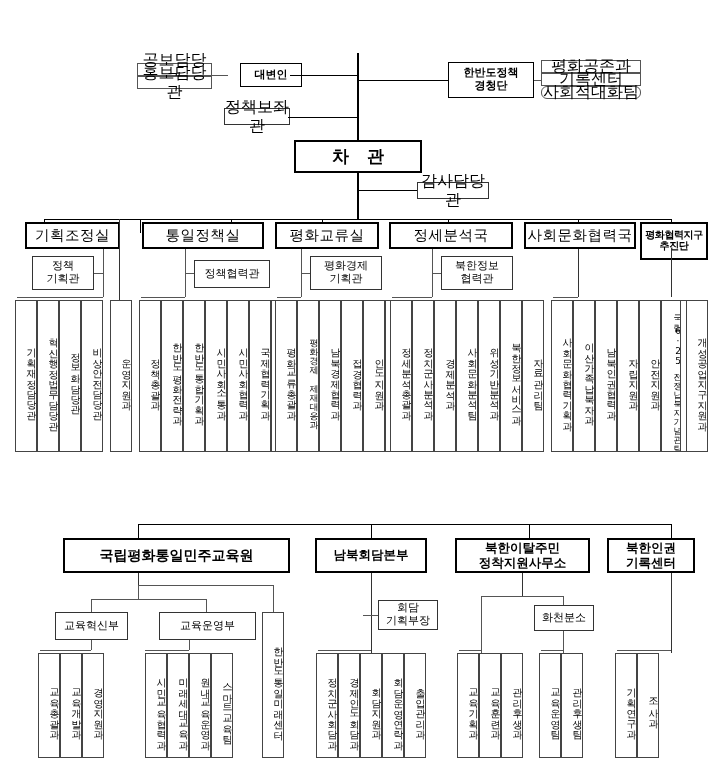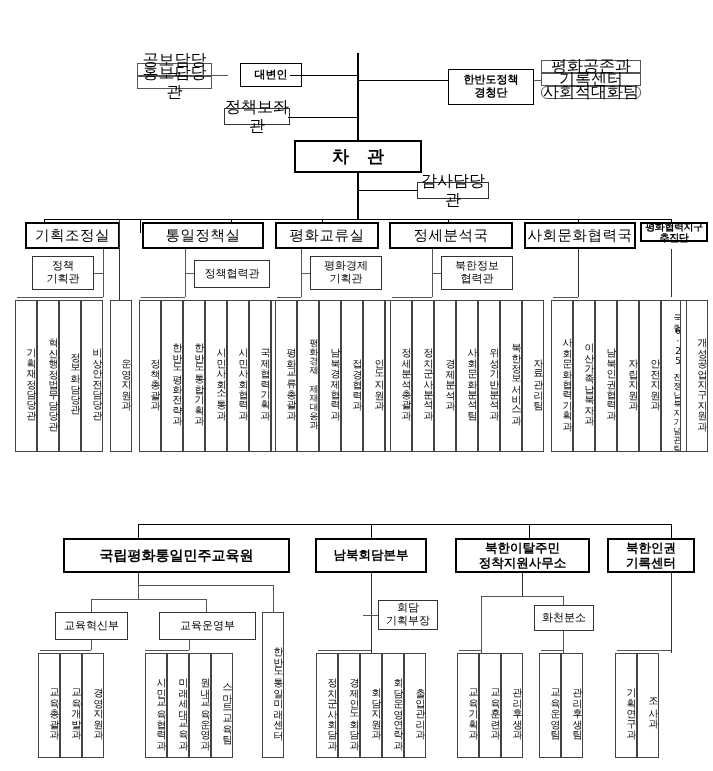--- a/index.html
+++ b/index.html
@@ -127,21 +127,21 @@
 
   <div class="ln lnv" style="left:357px; top:53px; width:1.6px; height:89px;"></div>
 
   <div class="box b-med t-staff" style="left:228px; top:63px; width:62px; height:24px;margin-left:12px;">대변인</div>
   <div class="ln lnh" style="left:290px; top:75px; width:68px; height:1.3px;"></div>
 
   <div class="box b-thin t-small" style="left:137px; top:63px; width:75px; height:13px;">공보담당관</div>
   <div class="box b-thin t-small" style="left:137px; top:76px; width:75px; height:13px;">홍보담당관</div>
   <div class="ln lnh ln-g" style="left:212px; top:75px; width:16px;"></div>
 
-  <div class="box b-med t-staff" style="left:448px; top:69px; width:86px; height:36px;">한반도정책
+  <div class="box b-med t-staff" style="left:448px; top:62px; width:86px; height:36px;">한반도정책
 경청단</div>
   <div class="ln lnh" style="left:357px; top:80px; width:91px; height:1.3px;"></div>
 
   <div class="box b-thin t-small" style="left:541px; top:60px; width:100px; height:13px;">평화공존과</div>
   <div class="box b-thin t-small" style="left:541px; top:73px; width:100px; height:13px;">기록센터</div>
   <div class="box b-thin t-small" style="left:541px; top:86px; width:100px; height:13px;border-radius:6px;">사회적대화팀</div>
   <div class="ln lnh ln-g" style="left:534px; top:80px; width:7px;"></div>
 
   <div class="box b-thin2 t-small" style="left:224px; top:108px; width:66px; height:17px;">정책보좌관</div>
   <div class="ln lnh" style="left:288px; top:117px; width:70px; height:1.1px;"></div>
@@ -225,21 +225,21 @@
   <div class="ln lnv" style="left:578px; top:249px; height:48px; background:#333;"></div>
   <div class="ln lnh ln-g" style="left:553px; top:297px; width:25px;"></div>
 
   <div class="vcell" style="left:551px; top:300px; width:22px; height:152px;">사회문화협력기획과</div>
   <div class="vcell" style="left:573px; top:300px; width:22px; height:152px;">이산가족납북자과</div>
   <div class="vcell" style="left:595px; top:300px; width:22px; height:152px;">남북인권협력과</div>
   <div class="vcell" style="left:617px; top:300px; width:22px; height:152px;">자립지원과</div>
   <div class="vcell" style="left:639px; top:300px; width:22px; height:152px;">안전지원과</div>
   <div class="vcell tight" style="left:661px; top:300px; width:22px; height:152px;">국립6·25전쟁납북자기념관팀</div>
 
-  <div class="box b-heavy t-office-sm" style="left:640px; top:222px; width:68px; height:20px;">평화협력지구
+  <div class="box b-heavy t-office-sm" style="left:640px; top:222px; width:68px; height:38px;font-family:Liberation Mono, monospace;">평화협력지구
 추진단</div>
   <div class="ln lnv" style="left:671px; top:249px; height:48px; background:#333;"></div>
 
   <div class="vcell" style="left:680px; top:300px; width:22px; height:152px;">평화협력지구기획과</div>
   <div class="vcell" style="left:686px; top:300px; width:22px; height:152px;">개성공업지구지원과</div>
 
   <div class="ln lnh" style="left:138px; top:524px; width:534px; height:1.2px;"></div>
   <div class="ln lnv" style="left:138px; top:524px; height:14px;"></div>
   <div class="ln lnv" style="left:371px; top:524px; height:14px;"></div>
   <div class="ln lnv" style="left:529px; top:524px; height:14px;"></div>

